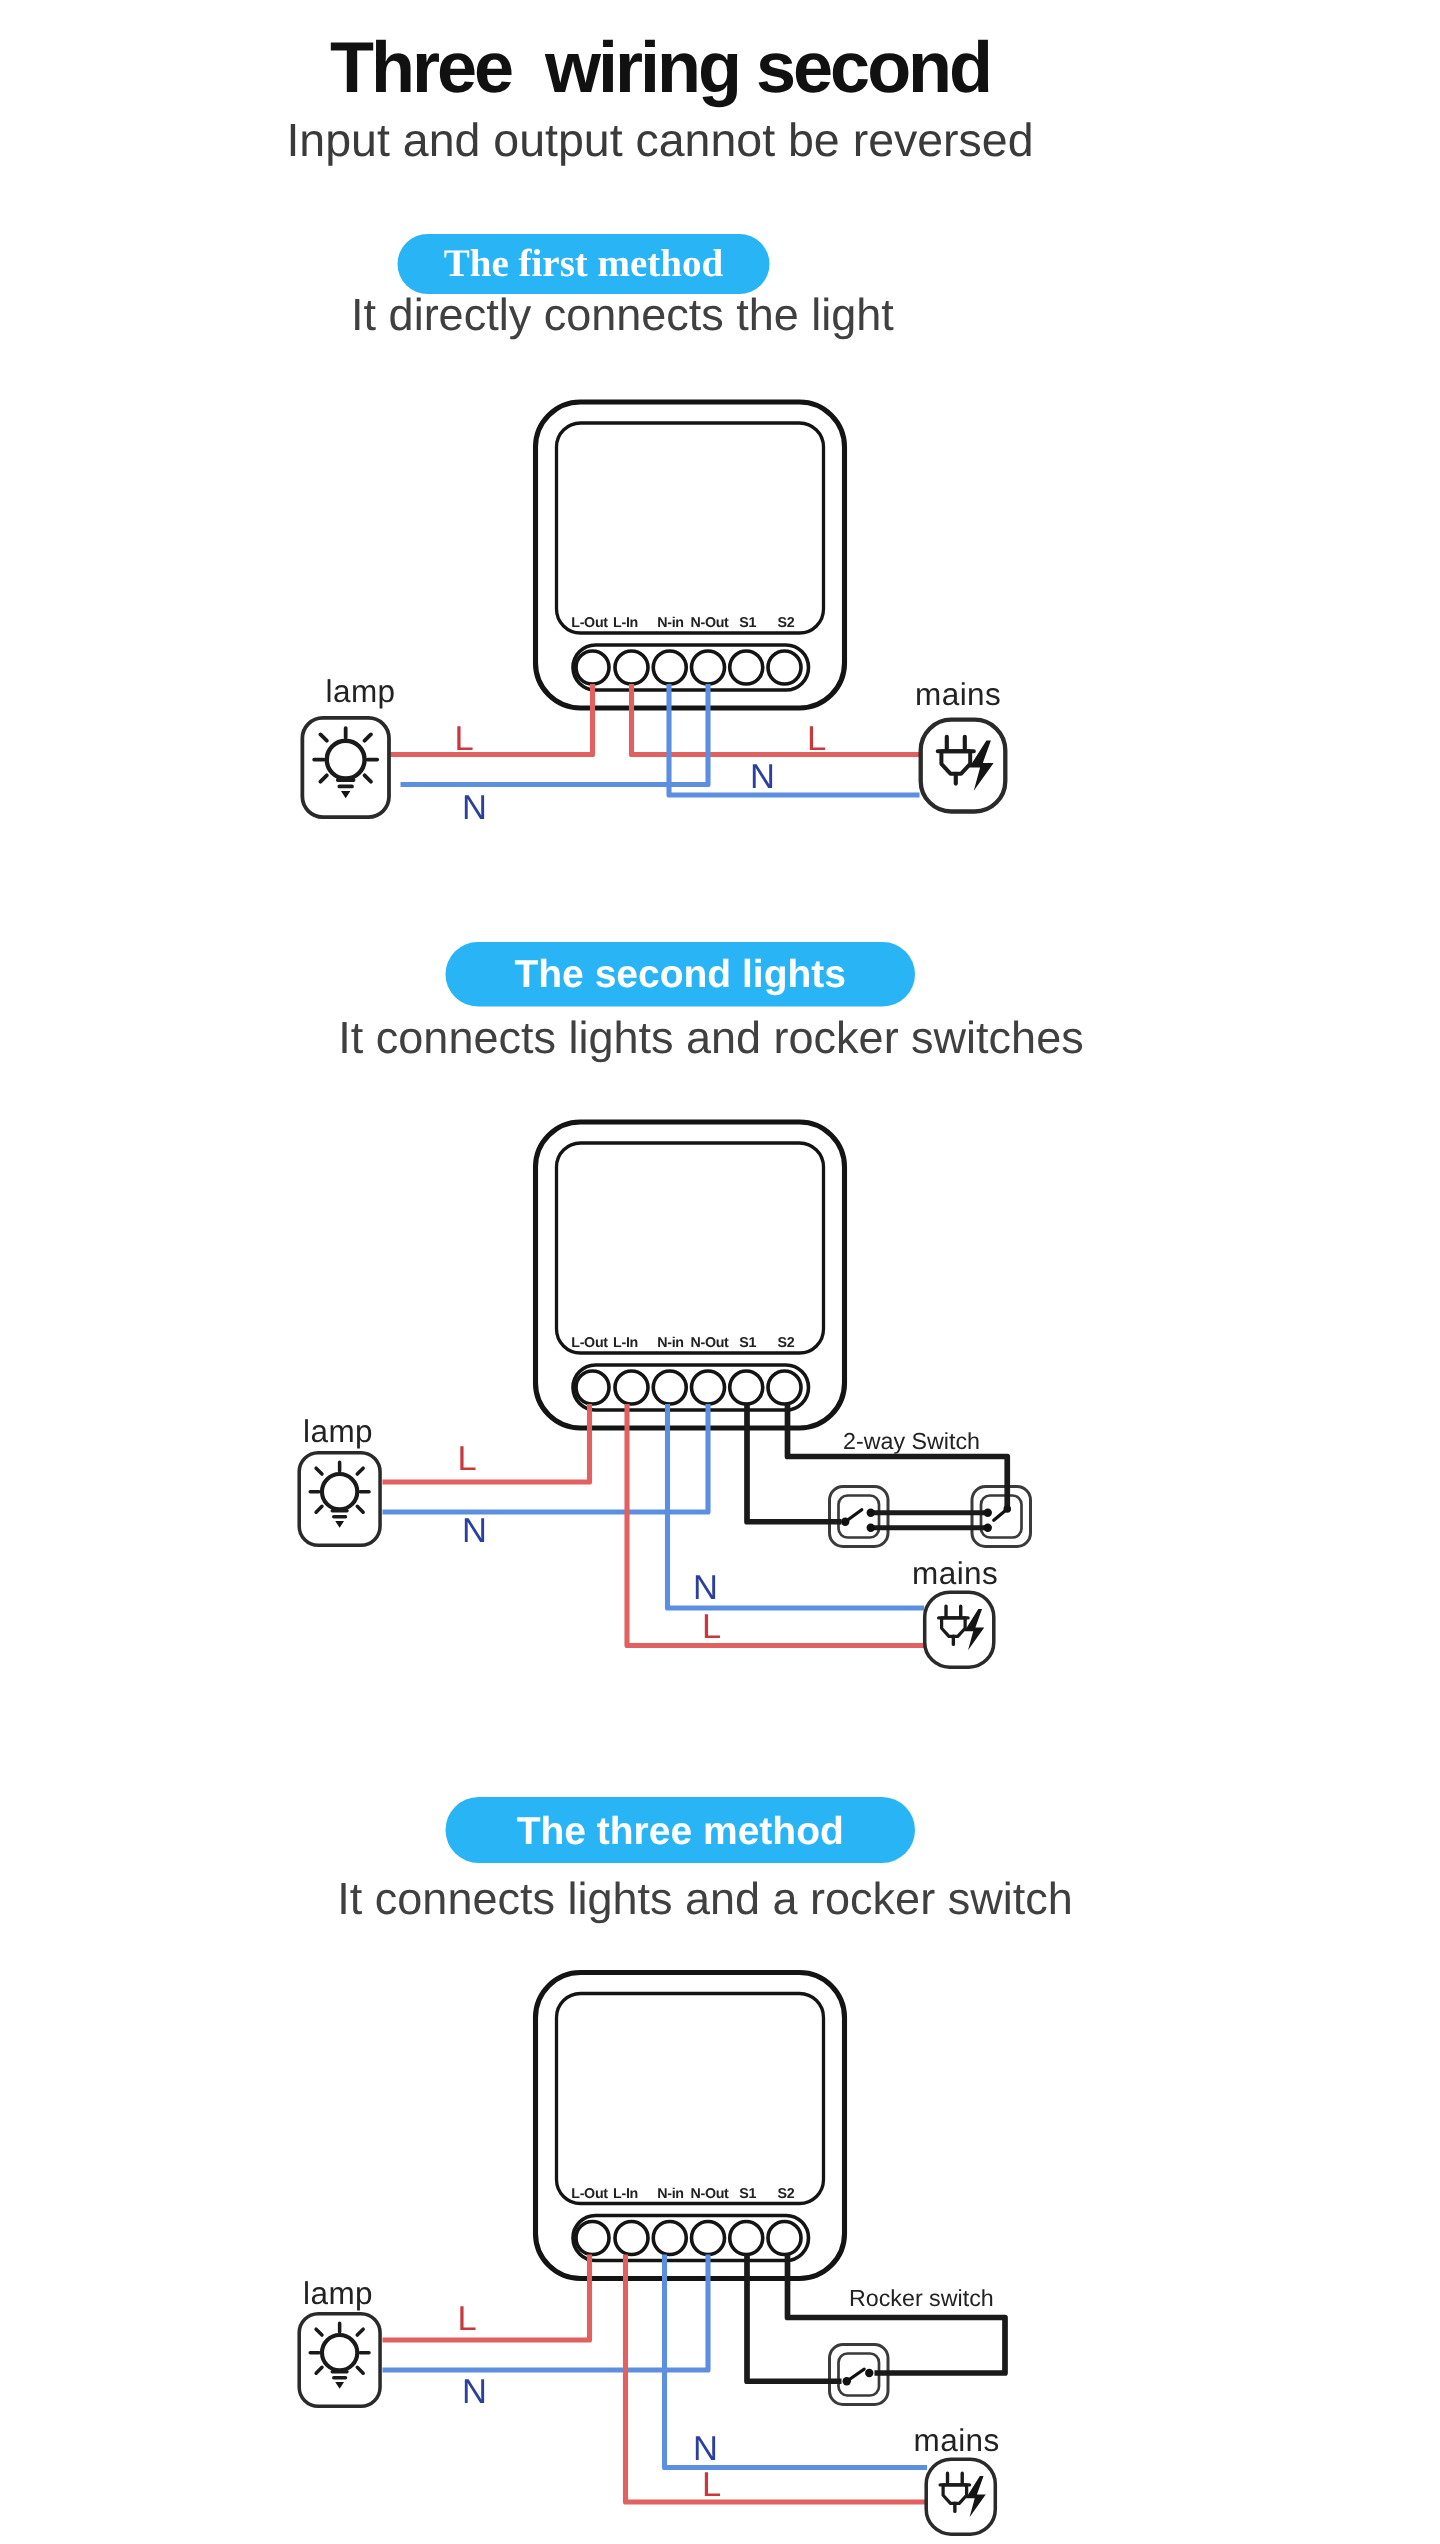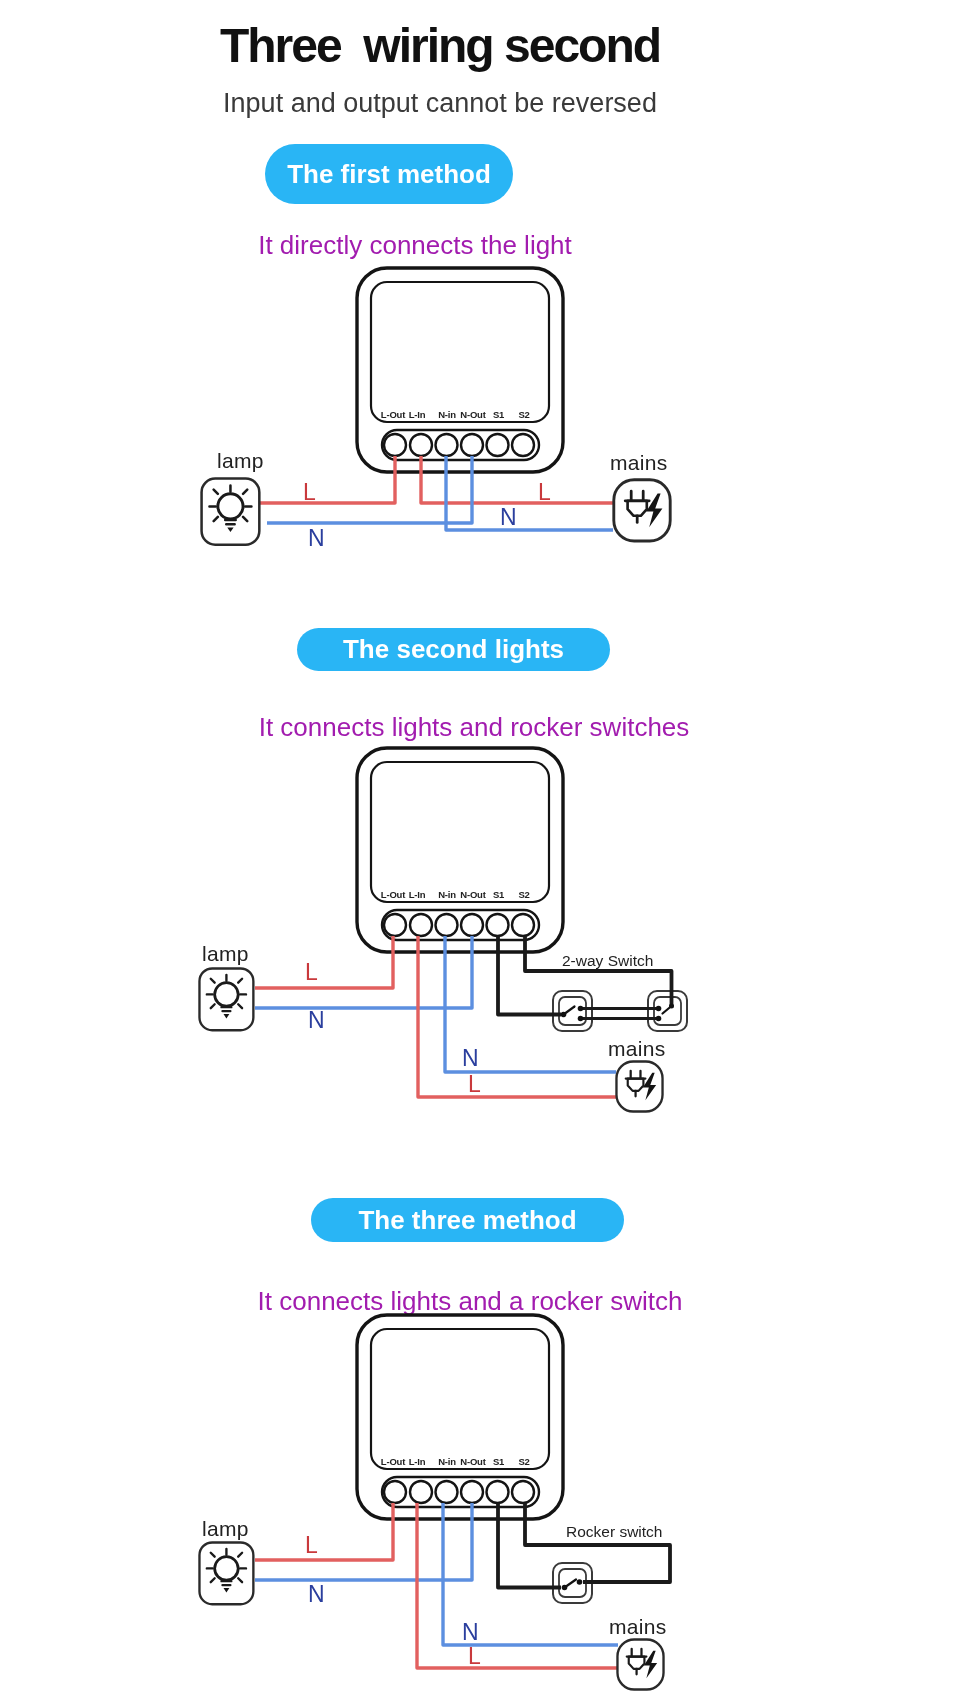--- a/index.html
+++ b/index.html
@@ -1,25 +1,25 @@
 <!DOCTYPE html>
 <html style="--c-badge: #29b5f5; --c-live_wire: #e2605f; --c-neutral_wire: #5c8fe0; --c-switch_wire: #1a1a1a; --c-live_label: #c9393c; --c-neutral_label: #2b3f9e;"><head>
 <meta charset="utf-8">
 <style>
   html,body{margin:0;padding:0;background:#fff;}
   .page{position:relative;width:960px;height:1696px;background:#fff;overflow:hidden;
         font-family:"Liberation Sans",sans-serif;}
   .title{position:absolute;left:440px;top:18px;transform:translateX(-50%);
          font-size:48px;font-weight:bold;letter-spacing:-2px;color:#111;white-space:pre;}
-  .subtitle{position:absolute;left:440px;top:88px;transform:translateX(-50%);
-            font-size:27px;color:#3a3a3a;white-space:nowrap;}
+  .subtitle{position:absolute;left:440px;top:76px;transform:translateX(-50%);
+            font-size:31px;color:#3a3a3a;white-space:nowrap;}
   .badge{position:absolute;background:var(--c-badge,#29b5f5);border-radius:999px;color:#fff;
          font-weight:bold;font-size:26px;display:flex;align-items:center;justify-content:center;
          white-space:nowrap;}
-  .desc{position:absolute;transform:translateX(-50%);font-size:26px;color:#a21caf;white-space:nowrap;margin-top:36px;}
+  .desc{position:absolute;transform:translateX(-50%);font-size:30px;color:#404040;white-space:nowrap;}
   svg.diagram{position:absolute;left:0;}
   
   .dev-outer{fill:#fff;stroke:#141414;stroke-width:3.4;}
   .dev-inner{fill:none;stroke:#141414;stroke-width:2.2;}
   .dev-pill{fill:#fff;stroke:#141414;stroke-width:2.4;}
   .dev-c{fill:#fff;stroke:#141414;stroke-width:2.4;}
   .t-term{font-family:"Liberation Sans",sans-serif;font-size:9.5px;font-weight:bold;fill:#222;
           text-anchor:middle;letter-spacing:-0.2px;}
   
   .w-live{stroke:var(--c-live_wire,#e2605f);stroke-width:3.4;fill:none;stroke-linejoin:round;}
@@ -64,21 +64,21 @@
       <rect class="sw-box-in" x="7" y="7" width="27" height="28" rx="6"></rect>
     </g>
   </defs>
 </svg>
 
 <div class="page">
 
   <div class="title">Three  wiring second</div>
   <div class="subtitle">Input and output cannot be reversed</div>
 
-  <div class="badge" style="left:265px;top:144px;width:248px;height:60px;">The first method</div>
+  <div class="badge" style="left:265px;top:156px;width:248px;height:40px;font-family:Liberation Serif, serif;">The first method</div>
   <div class="desc" style="left:415px;top:194px;">It directly connects the light</div>
 
   <svg class="diagram" style="top:250px" width="960" height="310" viewBox="0 250 960 310">
 
     <g transform="translate(0,268)">
       <rect class="dev-outer" x="357" y="0" width="206" height="204" rx="30"></rect>
       <rect class="dev-inner" x="371" y="14" width="178" height="140" rx="16"></rect>
       <text class="t-term" x="393" y="150">L-Out</text>
       <text class="t-term" x="417" y="150">L-In</text>
       <text class="t-term" x="447" y="150">N-in</text>
@@ -158,21 +158,21 @@
 
     <text class="t-name" x="202" y="961">lamp</text>
     <text class="t-name" x="608" y="1056">mains</text>
     <text class="t-small" x="562" y="966">2-way Switch</text>
     <text class="t-live" x="305" y="980">L</text>
     <text class="t-neutral" x="308" y="1028">N</text>
     <text class="t-neutral" x="462" y="1066">N</text>
     <text class="t-live" x="468" y="1092">L</text>
   </svg>
 
-  <div class="badge" style="left:311px;top:1198px;width:313px;height:44px;">The three method</div>
+  <div class="badge" style="left:297px;top:1198px;width:313px;height:44px;">The three method</div>
   <div class="desc" style="left:470px;top:1250px;">It connects lights and a rocker switch</div>
 
   <svg class="diagram" style="top:1300px" width="960" height="396" viewBox="0 1300 960 396">
 
     <g transform="translate(0,1315)">
       <rect class="dev-outer" x="357" y="0" width="206" height="204" rx="30"></rect>
       <rect class="dev-inner" x="371" y="14" width="178" height="140" rx="16"></rect>
       <text class="t-term" x="393" y="150">L-Out</text>
       <text class="t-term" x="417" y="150">L-In</text>
       <text class="t-term" x="447" y="150">N-in</text>

